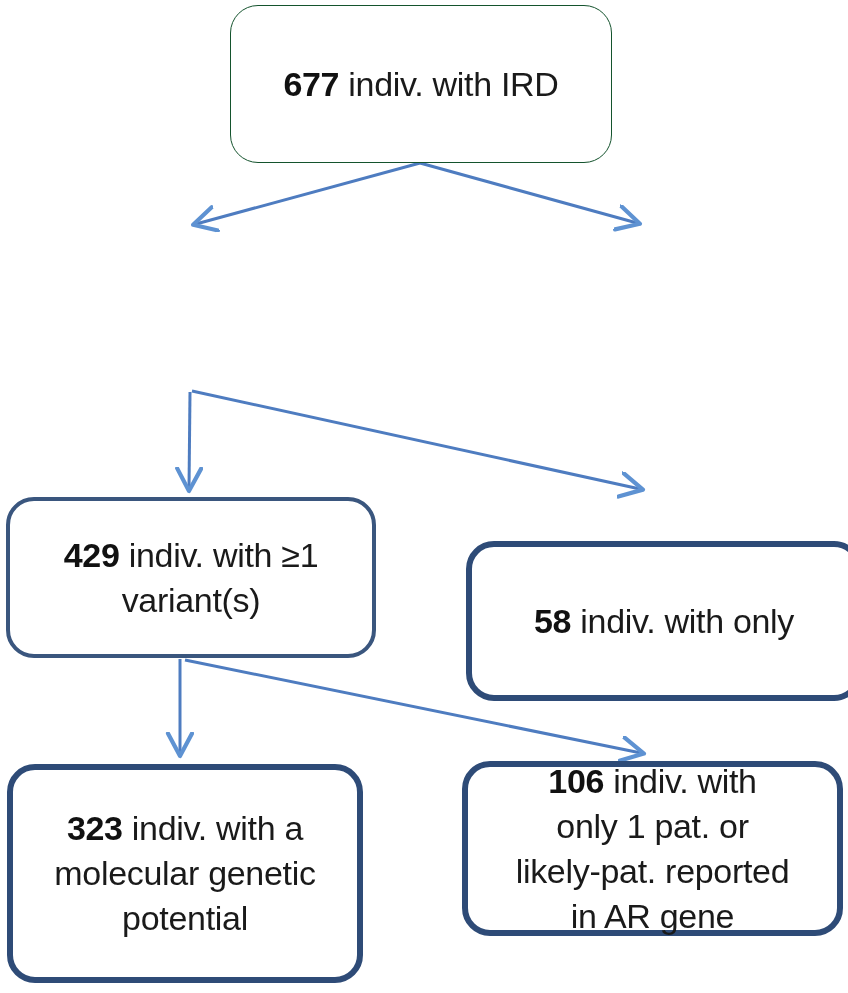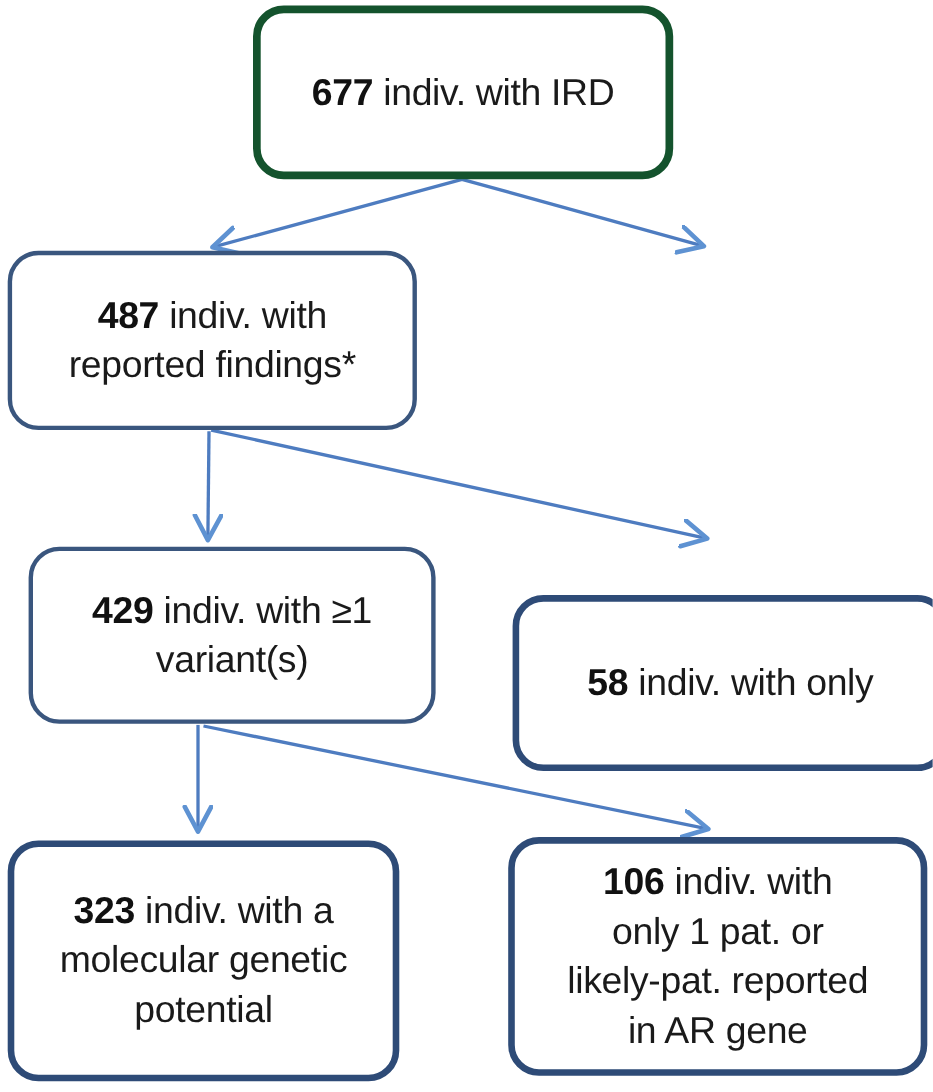--- a/index.html
+++ b/index.html
@@ -18,21 +18,21 @@
     display:flex;align-items:center;justify-content:center;
     text-align:center;
     background:#ffffff;
     border-radius:28px;
     font-size:34px;
     line-height:45px;
     letter-spacing:-0.3px;
   }
   .node .txt{width:100%;padding:0 8px;}
   .node b{font-weight:bold;color:#111111;}
-  .b-thin  {border:7px solid #14532d;}
+  .b-thin  {border:1px solid #14532d;}
   .b-med   {border:4px solid #3a567e;}
   .b-thick {border:6px solid #2e4b77;}
 </style>
 </head>
 <body>
 
 <div class="canvas">
 
   <svg class="arrow-layer" width="848" height="993" viewBox="0 0 848 993" xmlns="http://www.w3.org/2000/svg">
     <defs>
@@ -47,50 +47,44 @@
     <path d="M180,659 L180,753" fill="none" stroke="#4e7cc0" stroke-width="3" marker-end="url(#ah)"></path>
     <path d="M185,660 L641,753" fill="none" stroke="#4e7cc0" stroke-width="3" marker-end="url(#ah)"></path>
   </svg>
 
   <div class="node b-thin" style="left:230px;top:5px;width:382px;height:158px;">
     <div class="txt">
       <div><b>677</b><span> indiv. with IRD</span></div>
     </div>
   </div>
 
-  <div class="node b-med" style="left:7px;top:228px;width:372px;height:163px;">
-    <div class="txt">
-      <div><b>487</b><span> indiv. with</span></div>
-      <div>reported findings*</div>
-    </div>
-  </div>
 
 
-  <div class="node b-med" style="left:6px;top:497px;width:370px;height:161px;margin-left:20px;">
+  <div class="node b-med" style="left:6px;top:497px;width:370px;height:161px;">
     <div class="txt">
       <div><b>429</b><span> indiv. with ≥1</span></div>
       <div>variant(s)</div>
     </div>
   </div>
 
   <div class="node b-thick" style="left:466px;top:493px;width:396px;height:160px;margin-top:48px;">
     <div class="txt">
       <div><b>58</b><span> indiv. with only</span></div>
     </div>
   </div>
 
   <div class="node b-thick" style="left:7px;top:764px;width:356px;height:219px;">
     <div class="txt">
       <div><b>323</b><span> indiv. with a</span></div>
       <div>molecular genetic</div>
       <div>potential</div>
     </div>
   </div>
 
-  <div class="node b-thick" style="left:462px;top:761px;width:381px;height:217px;">
+  <div class="node b-thick" style="left:462px;top:761px;width:381px;height:175px;">
     <div class="txt">
       <div><b>106</b><span> indiv. with</span></div>
       <div>only 1 pat. or</div>
       <div>likely-pat. reported</div>
       <div>in AR gene</div>
     </div>
   </div>
 
 </div>
 

